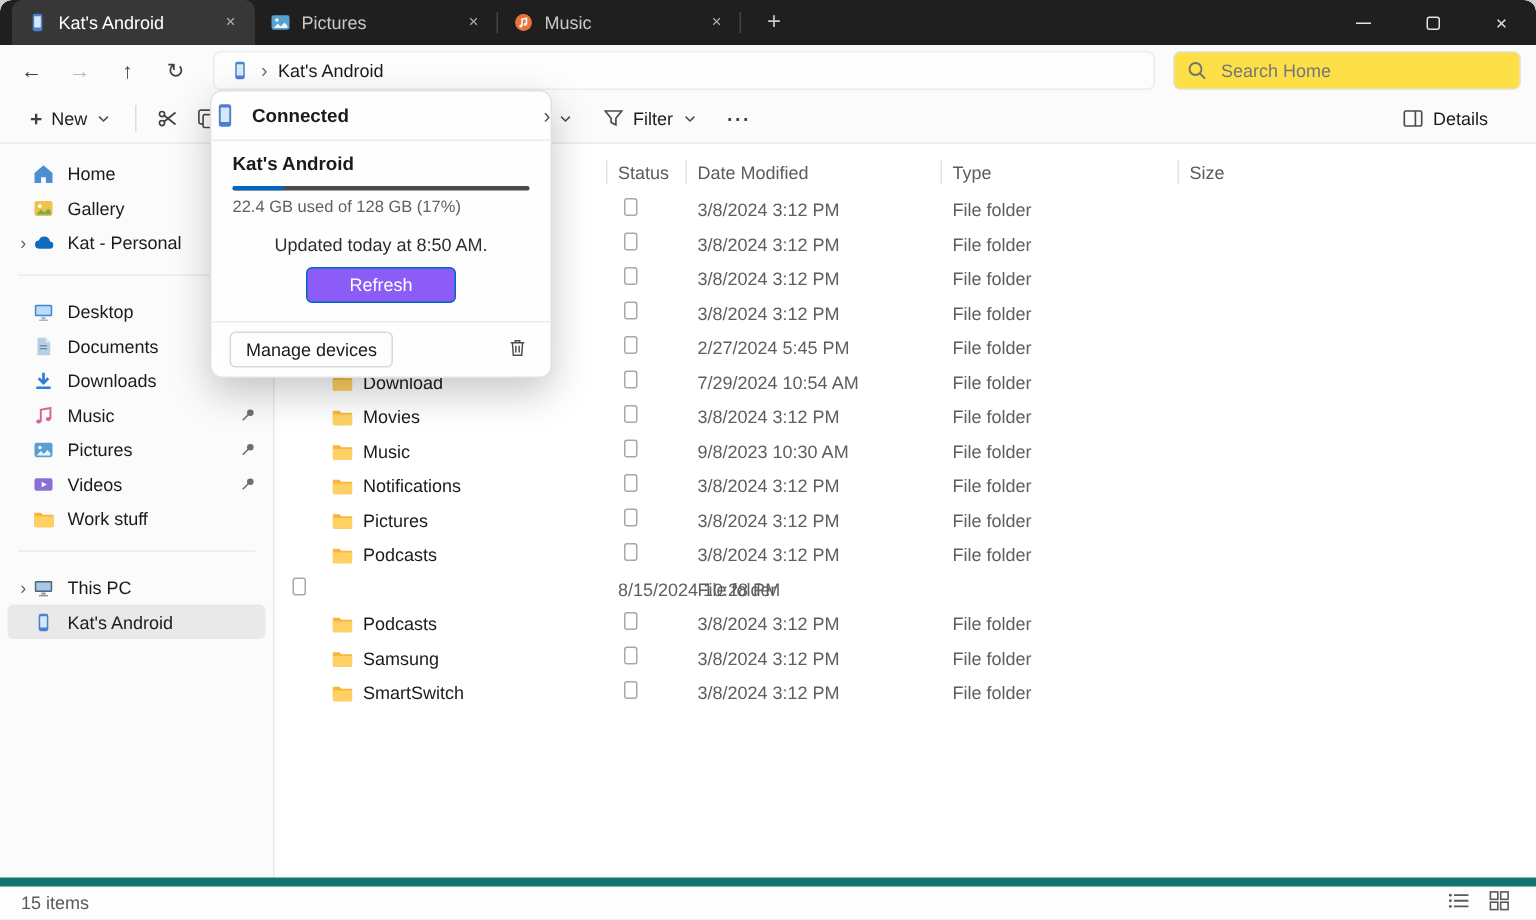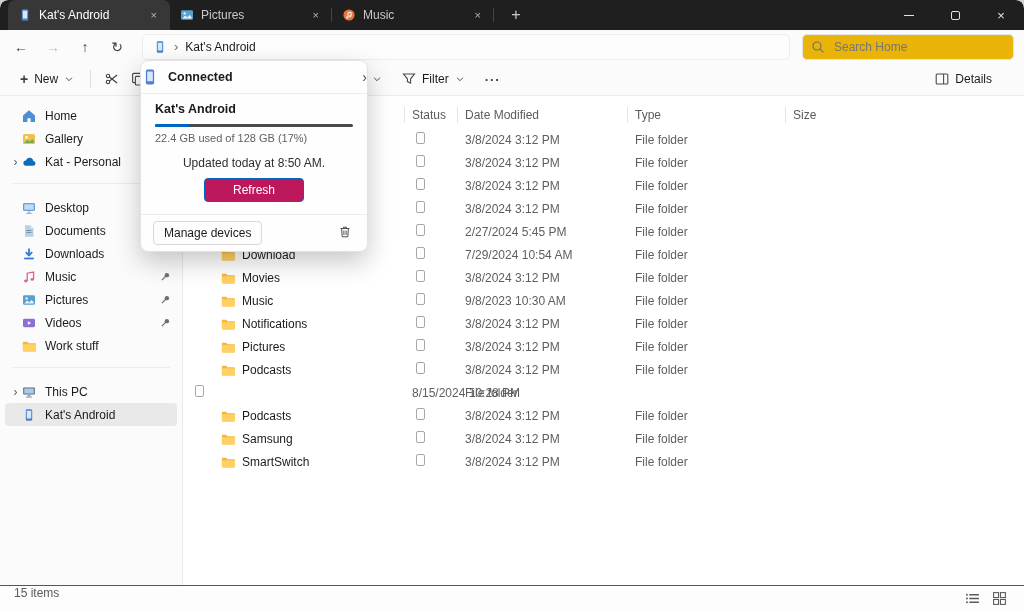--- a/index.html
+++ b/index.html
@@ -19,21 +19,21 @@
   .wc{width:46px;height:30px;background:none;border:none;color:#e3e3e3;display:flex;align-items:center;justify-content:center;font-size:13px;cursor:default;}
   .min-glyph{width:10px;height:1px;background:#e3e3e3;display:block;}
   .max-glyph{width:9px;height:9px;border:1px solid #e3e3e3;border-radius:2px;display:block;}
 
   
   .navbar{height:33px;display:flex;align-items:center;background:#fbfbfb;padding:0 10px 0 6px;gap:2px;}
   .nav-btn{width:30px;height:28px;border:none;background:none;font-size:14px;color:#3f3f3f;border-radius:4px;cursor:default;}
   .nav-btn.disabled{color:#bcbcbc;}
   .addressbar{flex:1;height:26px;margin:0 10px 0 8px;background:#fdfdfd;border:1px solid #ececec;border-radius:5px;display:flex;align-items:center;gap:7px;padding:0 10px;font-size:12px;color:#1b1b1b;}
   .crumb-chev{color:#6a6a6a;font-size:13px;}
-  .searchbox{width:212px;height:26px;border:1px solid #e4e4e4;background:#eab308;border-radius:5px;display:flex;align-items:center;padding:0 8px;gap:7px;}
+  .searchbox{width:232px;height:26px;border:1px solid #e4e4e4;background:#fde047;border-radius:5px;display:flex;align-items:center;padding:0 8px;gap:7px;}
   .search-input{border:none;outline:none;background:transparent;font-size:12px;flex:1;color:#333;font-family:inherit;}
   .search-input::placeholder{color:#767676;}
 
   
   .toolbar{height:33px;display:flex;align-items:center;background:#fbfbfb;padding:0 12px;position:relative;border-bottom:1px solid #eaeaea;}
   .tb-btn{display:flex;align-items:center;gap:6px;background:none;border:none;font-size:12px;color:#1b1b1b;padding:5px 8px;border-radius:4px;font-family:inherit;cursor:default;}
   .plus{font-size:14px;color:#3e3e3e;font-weight:bold;line-height:1;}
   .tb-sep{width:1px;height:18px;background:#dcdcdc;margin:0 8px;}
   .tb-icon{background:none;border:none;padding:5px 6px;border-radius:4px;display:flex;align-items:center;cursor:default;}
   .dots{font-size:13px;color:#3e3e3e;letter-spacing:1px;font-weight:bold;line-height:1;}
@@ -76,21 +76,21 @@
   .progress{margin-top:7px;height:3px;background:#4a4a4a;border-radius:2px;overflow:hidden;}
   .fill{height:100%;background:#0067c0;}
   .fly-storage{margin-top:5px;font-size:11px;color:#5f5f5f;}
   .fly-updated{margin-top:12px;text-align:center;font-size:12px;color:#2e2e2e;}
   .refresh-btn{display:block;margin:8px auto 0;background:#0067c0;color:#fff;border:1px solid #0067c0;border-radius:4px;padding:4px 28px;font-size:12px;font-family:inherit;cursor:default;}
   .fly-footer{display:flex;align-items:center;justify-content:space-between;padding:8px 12px;height:36px;}
   .manage-btn{background:#fdfdfd;border:1px solid #d8d8d8;border-radius:4px;padding:4px 10px;font-size:12px;color:#1a1a1a;font-family:inherit;cursor:default;}
   .trash-btn{background:none;border:none;padding:3px;border-radius:4px;cursor:default;}
 
   
-  .statusbar{position:absolute;left:0;right:0;bottom:0;height:28px;border-top:1px solid #0f766e;background:#fdfdfd;display:flex;padding:0 14px;font-size:12px;color:#5a5a5a;}
+  .statusbar{position:absolute;left:0;right:0;bottom:0;height:28px;border-top:6px solid #0f766e;background:#fdfdfd;display:flex;align-items:center;padding:0 14px;font-size:12px;color:#5a5a5a;}
   .sb-right{margin-left:auto;display:flex;gap:6px;}
   .sb-btn{background:none;border:none;padding:3px;cursor:default;}
   .sb-btn .ic{width:15px;height:15px;}
 
   .ic{width:14px;height:14px;display:inline-block;flex:none;}
   .ic svg{width:100%;height:100%;display:block;}
   .ic.sm{width:10px;height:10px;}
   .ic.big{width:18px;height:18px;}
 </style>
 </head>
@@ -632,21 +632,21 @@
       <span class="fly-chev">›</span>
     </div>
     <div class="fly-div"></div>
     <div class="fly-body">
       <div class="fly-name">Kat's Android</div>
       <div class="progress">
           <div class="fill" id="prog-fill" style="width: 17%;"></div>
         </div>
       <div class="fly-storage">22.4 GB used of 128 GB (17%)</div>
       <div class="fly-updated">Updated today at 8:50 AM.</div>
-      <button class="refresh-btn" style="background: #be185d; border-color: rgb(0, 103, 192);">Refresh</button>
+      <button class="refresh-btn" style="background: #8b5cf6; border-color: rgb(0, 103, 192);">Refresh</button>
     </div>
     <div class="fly-div"></div>
     <div class="fly-footer">
       <button class="manage-btn">Manage devices</button>
       <button class="trash-btn"><span class="ic" id="trash-ic"><svg viewBox="0 0 14 14">
               <path d="M2.5 3.5h9M5.5 3.5V2.2h3v1.3M3.6 3.5l.6 8.3h5.6l.6-8.3M5.9 5.5v4.5M8.1 5.5v4.5" stroke="#4f4f4f" stroke-width="1" fill="none"></path>
             </svg></span></button>
     </div>
   </div>
 

